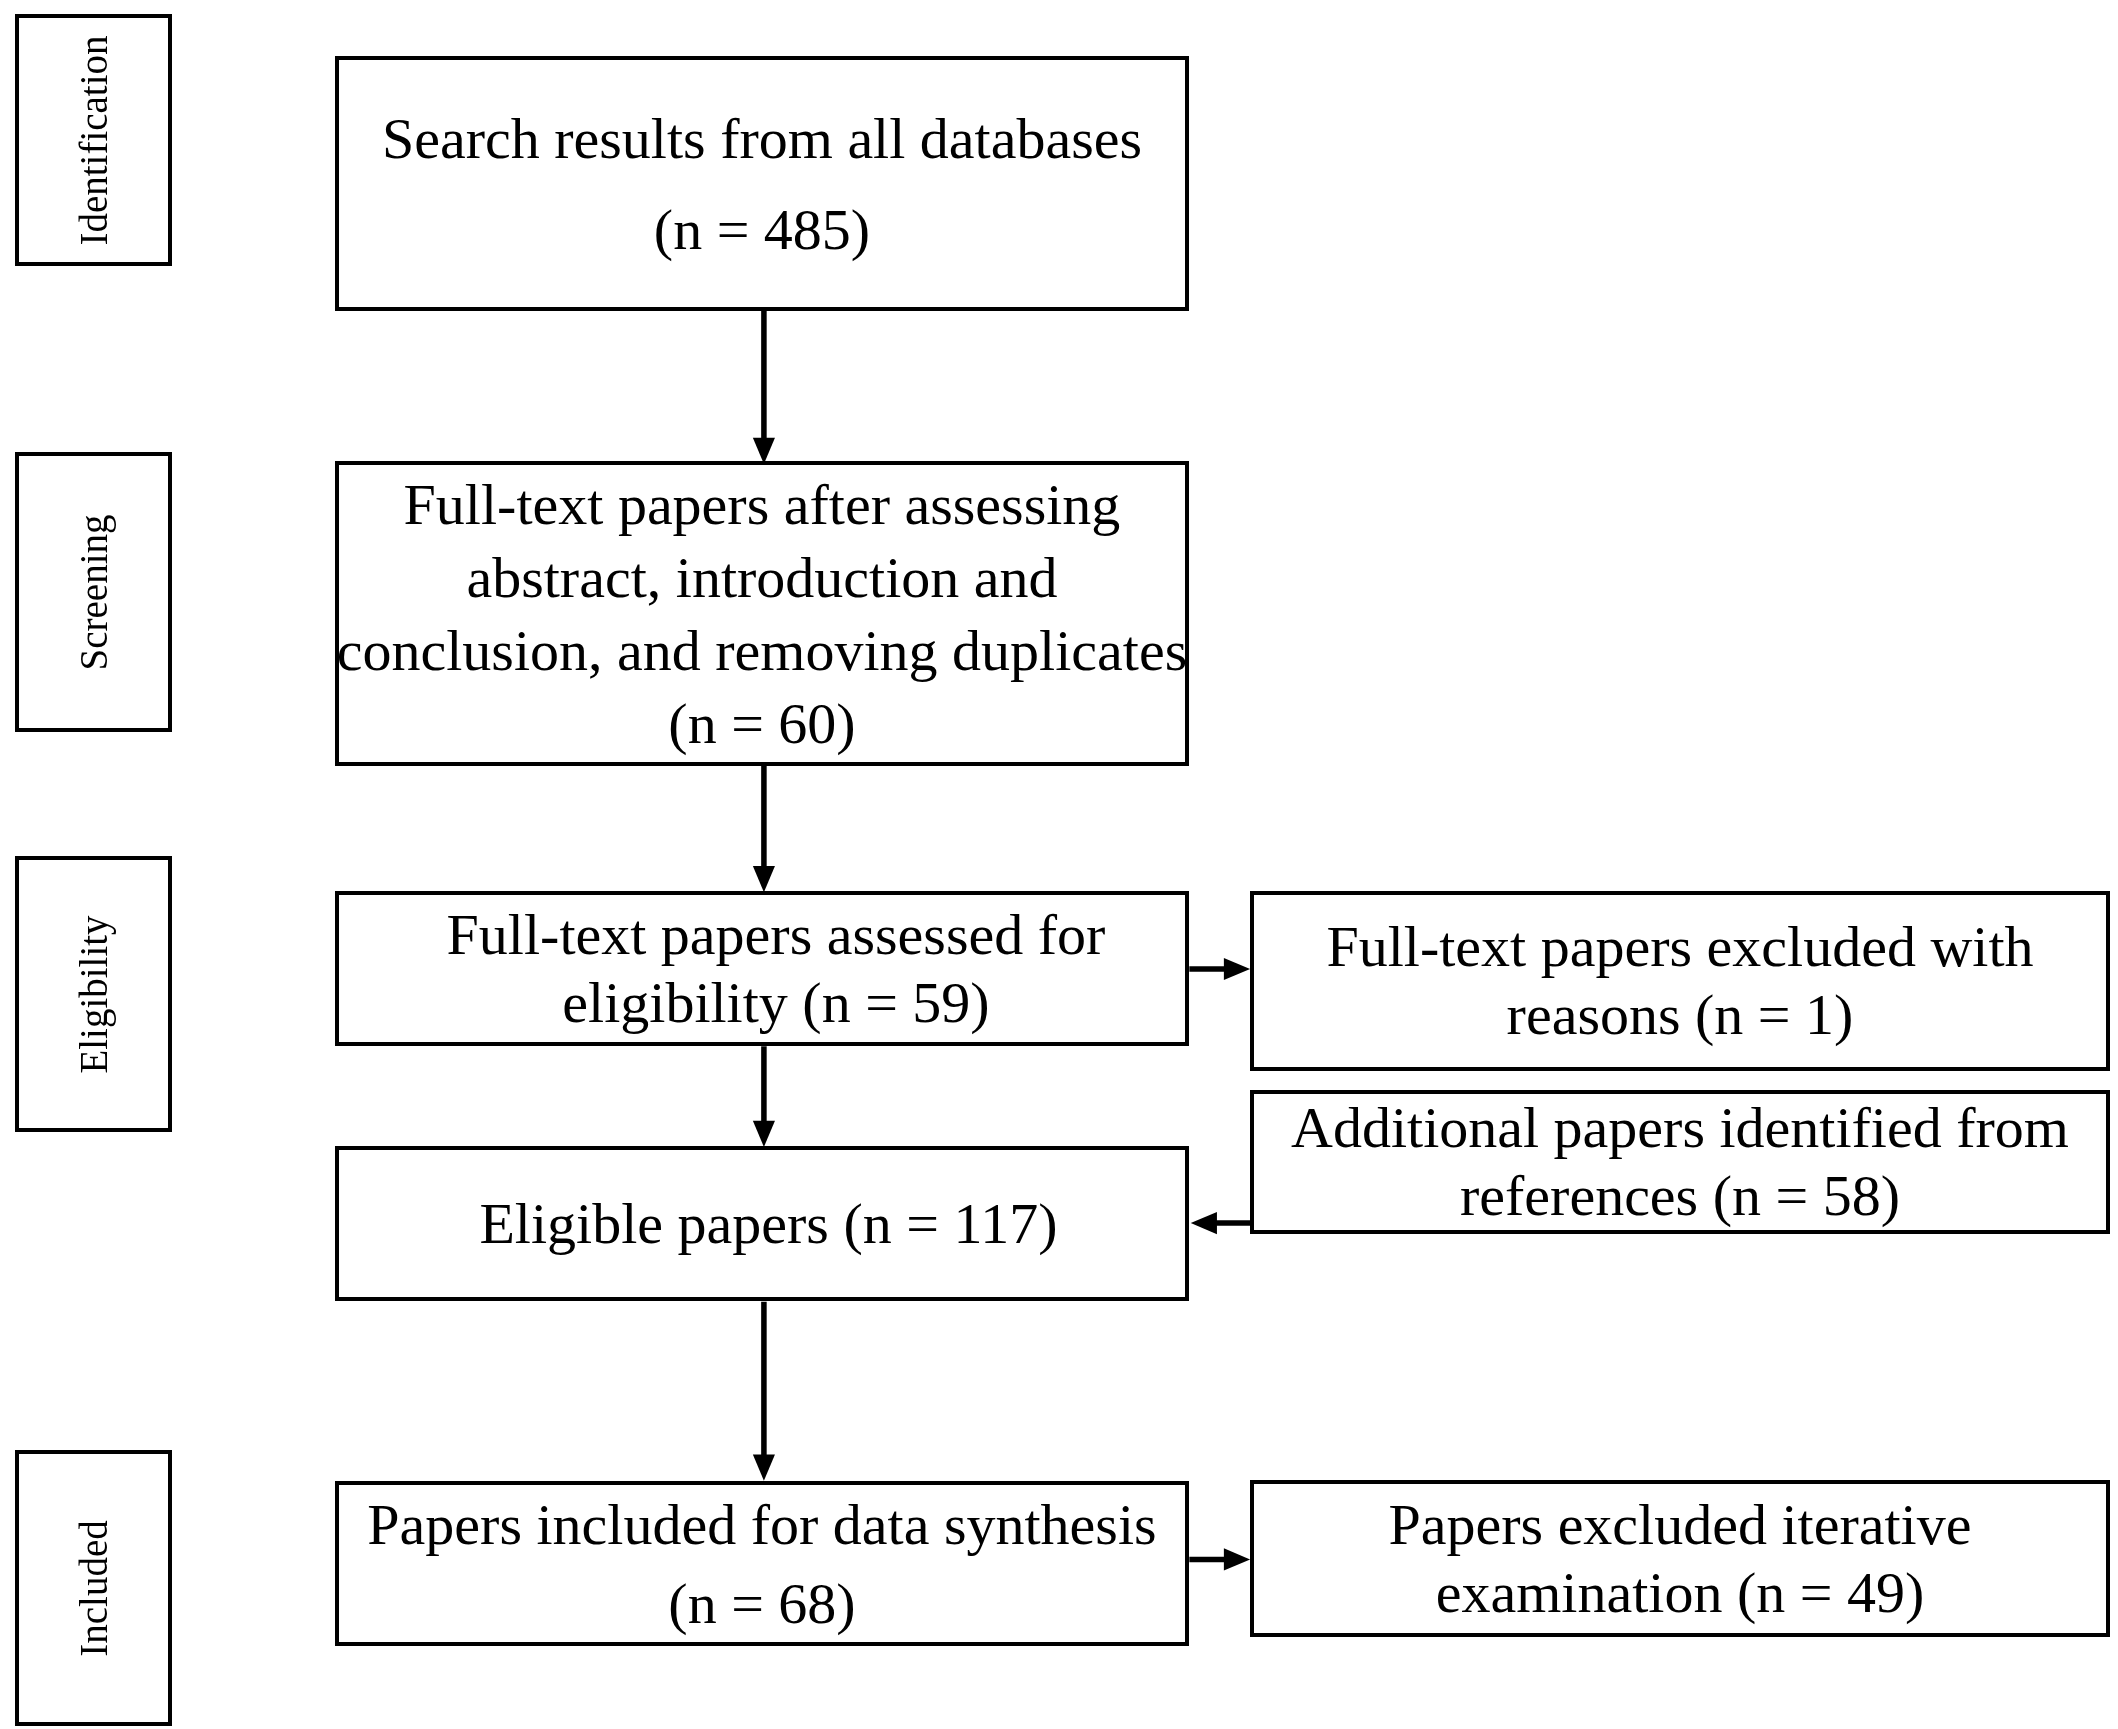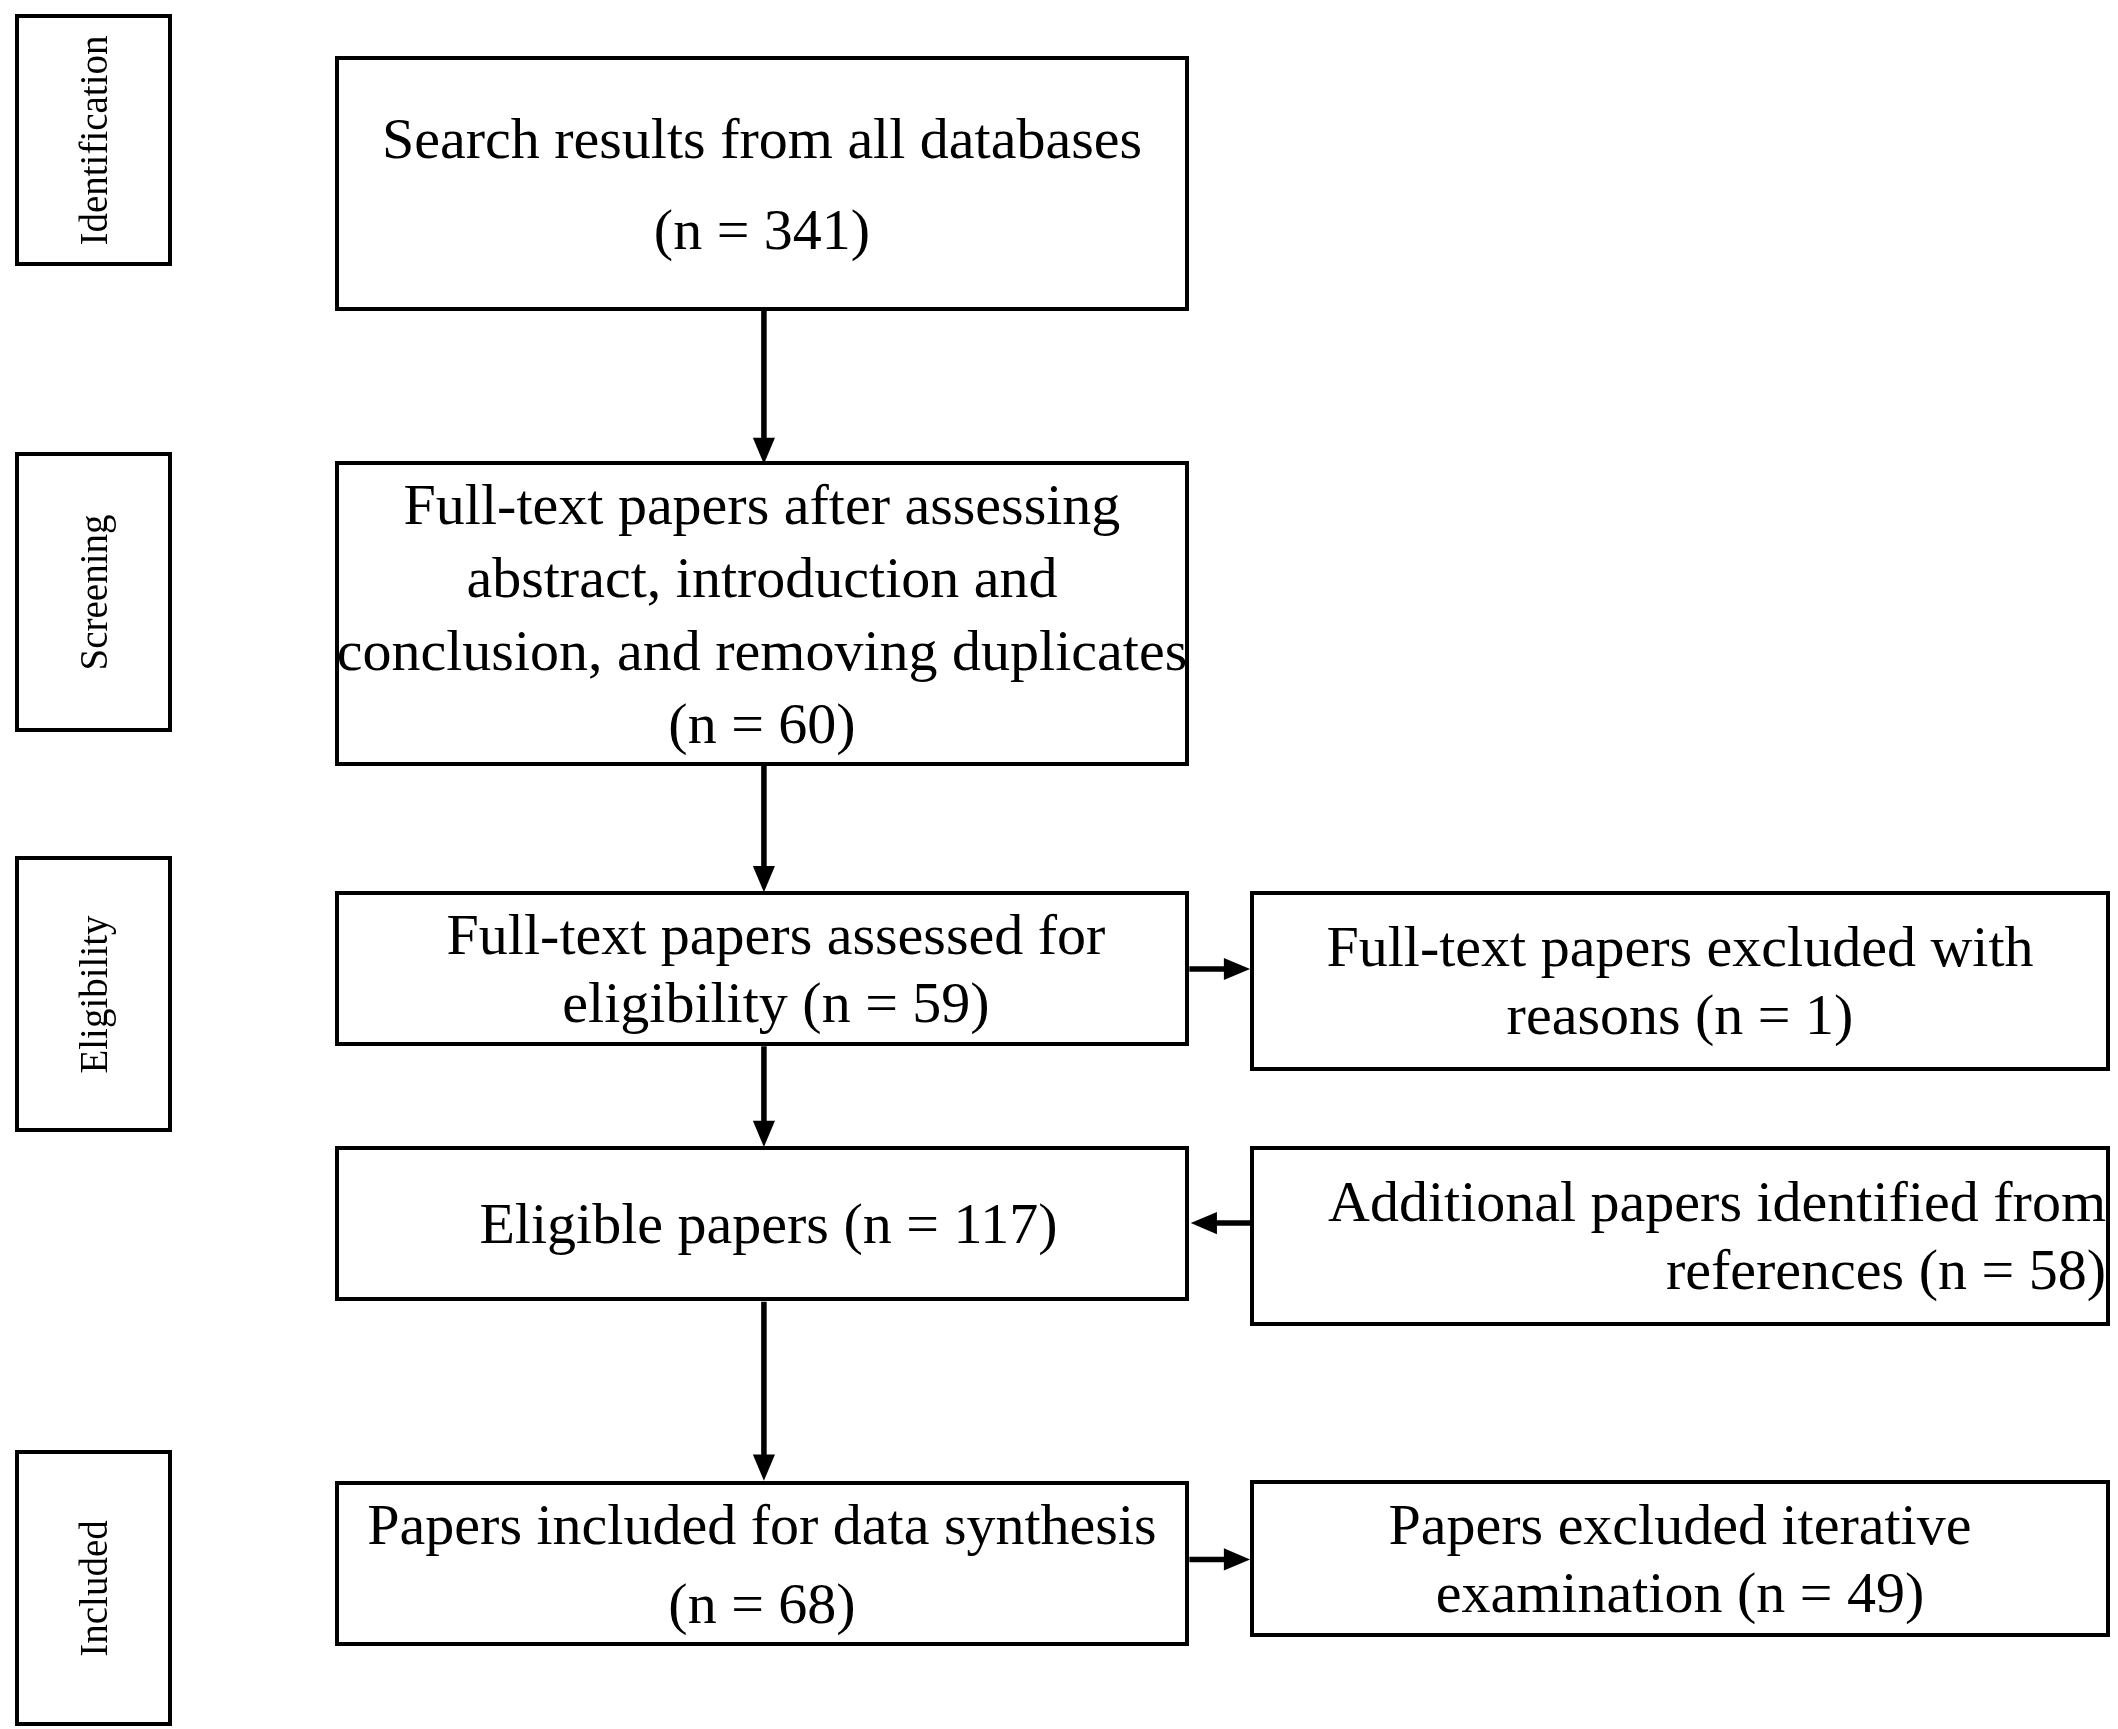--- a/index.html
+++ b/index.html
@@ -58,21 +58,21 @@
   #box-screened  .line { line-height: 73px; }
   #box-assessed  { top: 891px; height: 155px; padding-left: 28px; }
   #box-assessed  .line { line-height: 68px; }
   #box-eligible  { top: 1146px; height: 155px; padding-left: 13px; }
   #box-eligible  .line { line-height: 68px; }
   #box-synthesis { top: 1481px; height: 165px; }
   #box-synthesis .line { line-height: 79px; }
 
   #box-excluded-reasons   { top: 891px; height: 180px; }
   #box-excluded-reasons   .line { line-height: 68px; }
-  #box-additional-refs    { top: 1146px; height: 180px; align-items: flex-end; }
+  #box-additional-refs    { top: 1090px; height: 144px; }
   #box-additional-refs    .line { line-height: 68px; }
   #box-excluded-iterative { top: 1480px; height: 157px; }
   #box-excluded-iterative .line { line-height: 68px; }
 
   
   svg.arrows {
     position: absolute;
     left: 0; top: 0;
     width: 2119px;
     height: 1730px;
@@ -94,21 +94,21 @@
   </div>
   <div class="stage-box" id="stage-eligibility">
     <span class="vtext">Eligibility</span>
   </div>
   <div class="stage-box" id="stage-included">
     <span class="vtext">Included</span>
   </div>
 
   <div class="flow-box main-col" id="box-search">
     <div class="line">Search results from all databases</div>
-    <div class="line">(n = 341)</div>
+    <div class="line">(n = 485)</div>
   </div>
 
   <div class="flow-box main-col" id="box-screened">
     <div class="line">Full-text papers after assessing</div>
     <div class="line">abstract, introduction and</div>
     <div class="line">conclusion, and removing duplicates</div>
     <div class="line">(n = 60)</div>
   </div>
 
   <div class="flow-box main-col" id="box-assessed">

